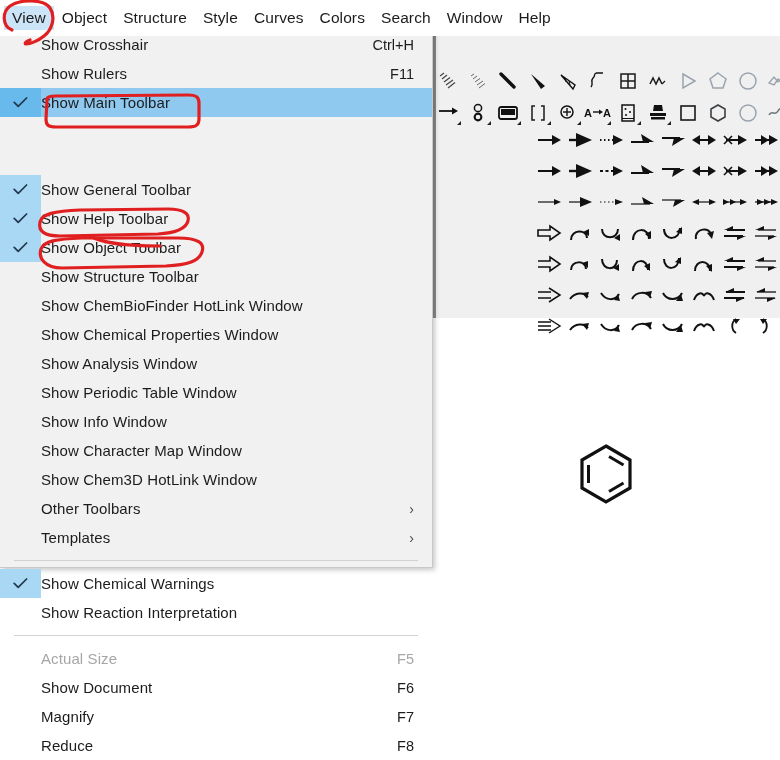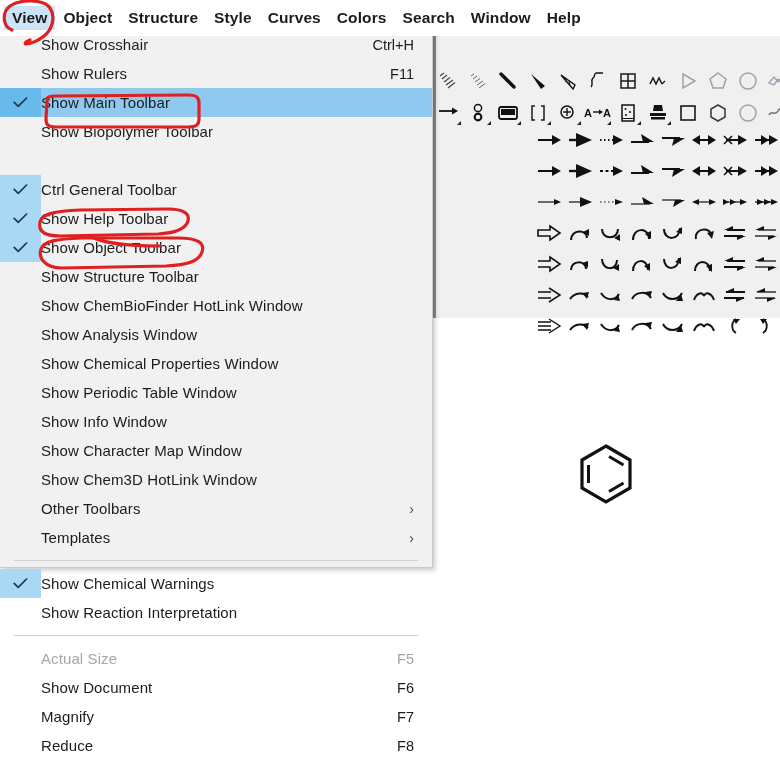--- a/index.html
+++ b/index.html
@@ -20,21 +20,20 @@
   #menubar {
     position: absolute;
     left: 0; top: 0;
     width: 780px; height: 36px;
     background: #ffffff;
     display: flex;
     align-items: center;
     padding-left: 4px;
     box-sizing: border-box;
     z-index: 30;
-    font-weight: bold;
   }
   .mb-item {
     font-size: 15.5px;
     color: #1b1b1b;
     padding: 4px 8px 5px 8px;
     line-height: 1;
     white-space: nowrap;
     letter-spacing: .1px;
   }
   .mb-item.active {
@@ -757,32 +756,31 @@
     <div class="mi hl chk">
       <div class="mi-check">
         <svg class="chk-glyph" viewBox="0 0 15 11">
           <path d="M1.2,5.4 L5.2,9.4 L13.6,1" fill="none" stroke="#21374e" stroke-width="1.7" stroke-linecap="round" stroke-linejoin="round"></path>
         </svg>
       </div>
       <div class="mi-label">Show Main Toolbar</div>
     </div>
     <div class="mi">
       <div class="mi-check"></div>
-      <div class="mi-label">Show Biopolymer Toolbar</div>
     </div>
     <div class="mi">
       <div class="mi-check"></div>
     </div>
     <div class="mi chk">
       <div class="mi-check">
         <svg class="chk-glyph" viewBox="0 0 15 11">
           <path d="M1.2,5.4 L5.2,9.4 L13.6,1" fill="none" stroke="#21374e" stroke-width="1.7" stroke-linecap="round" stroke-linejoin="round"></path>
         </svg>
       </div>
-      <div class="mi-label">Ctrl General Toolbar</div>
+      <div class="mi-label">Show General Toolbar</div>
     </div>
     <div class="mi chk">
       <div class="mi-check">
         <svg class="chk-glyph" viewBox="0 0 15 11">
           <path d="M1.2,5.4 L5.2,9.4 L13.6,1" fill="none" stroke="#21374e" stroke-width="1.7" stroke-linecap="round" stroke-linejoin="round"></path>
         </svg>
       </div>
       <div class="mi-label">Show Help Toolbar</div>
     </div>
     <div class="mi chk">
@@ -796,25 +794,25 @@
     <div class="mi">
       <div class="mi-check"></div>
       <div class="mi-label">Show Structure Toolbar</div>
     </div>
     <div class="mi">
       <div class="mi-check"></div>
       <div class="mi-label">Show ChemBioFinder HotLink Window</div>
     </div>
     <div class="mi">
       <div class="mi-check"></div>
+      <div class="mi-label">Show Chemical Properties Window</div>
+    </div>
+    <div class="mi">
+      <div class="mi-check"></div>
       <div class="mi-label">Show Analysis Window</div>
-    </div>
-    <div class="mi">
-      <div class="mi-check"></div>
-      <div class="mi-label">Show Chemical Properties Window</div>
     </div>
     <div class="mi">
       <div class="mi-check"></div>
       <div class="mi-label">Show Periodic Table Window</div>
     </div>
     <div class="mi">
       <div class="mi-check"></div>
       <div class="mi-label">Show Info Window</div>
     </div>
     <div class="mi">

